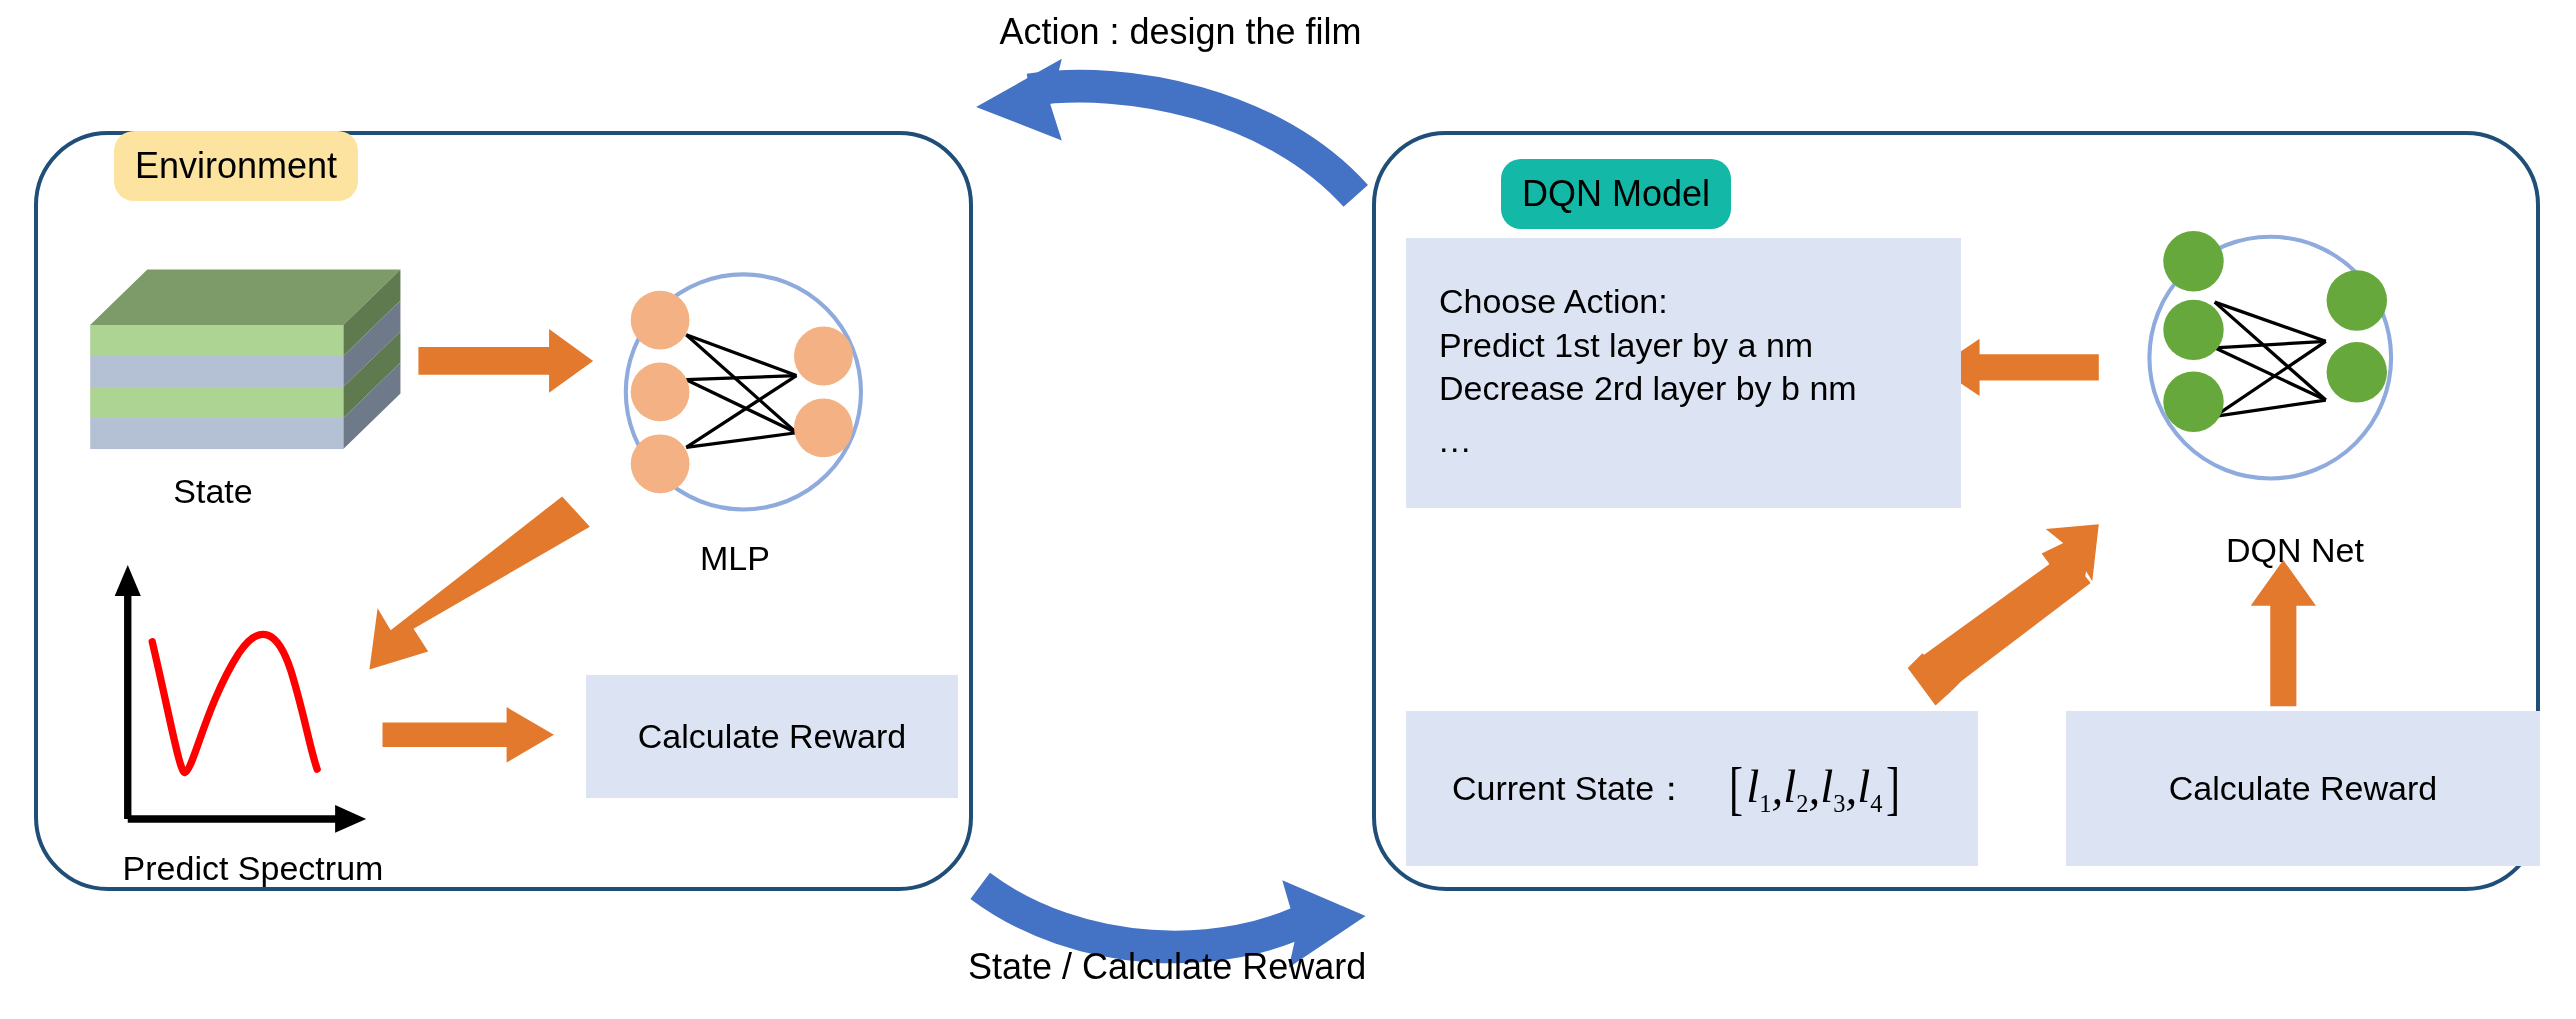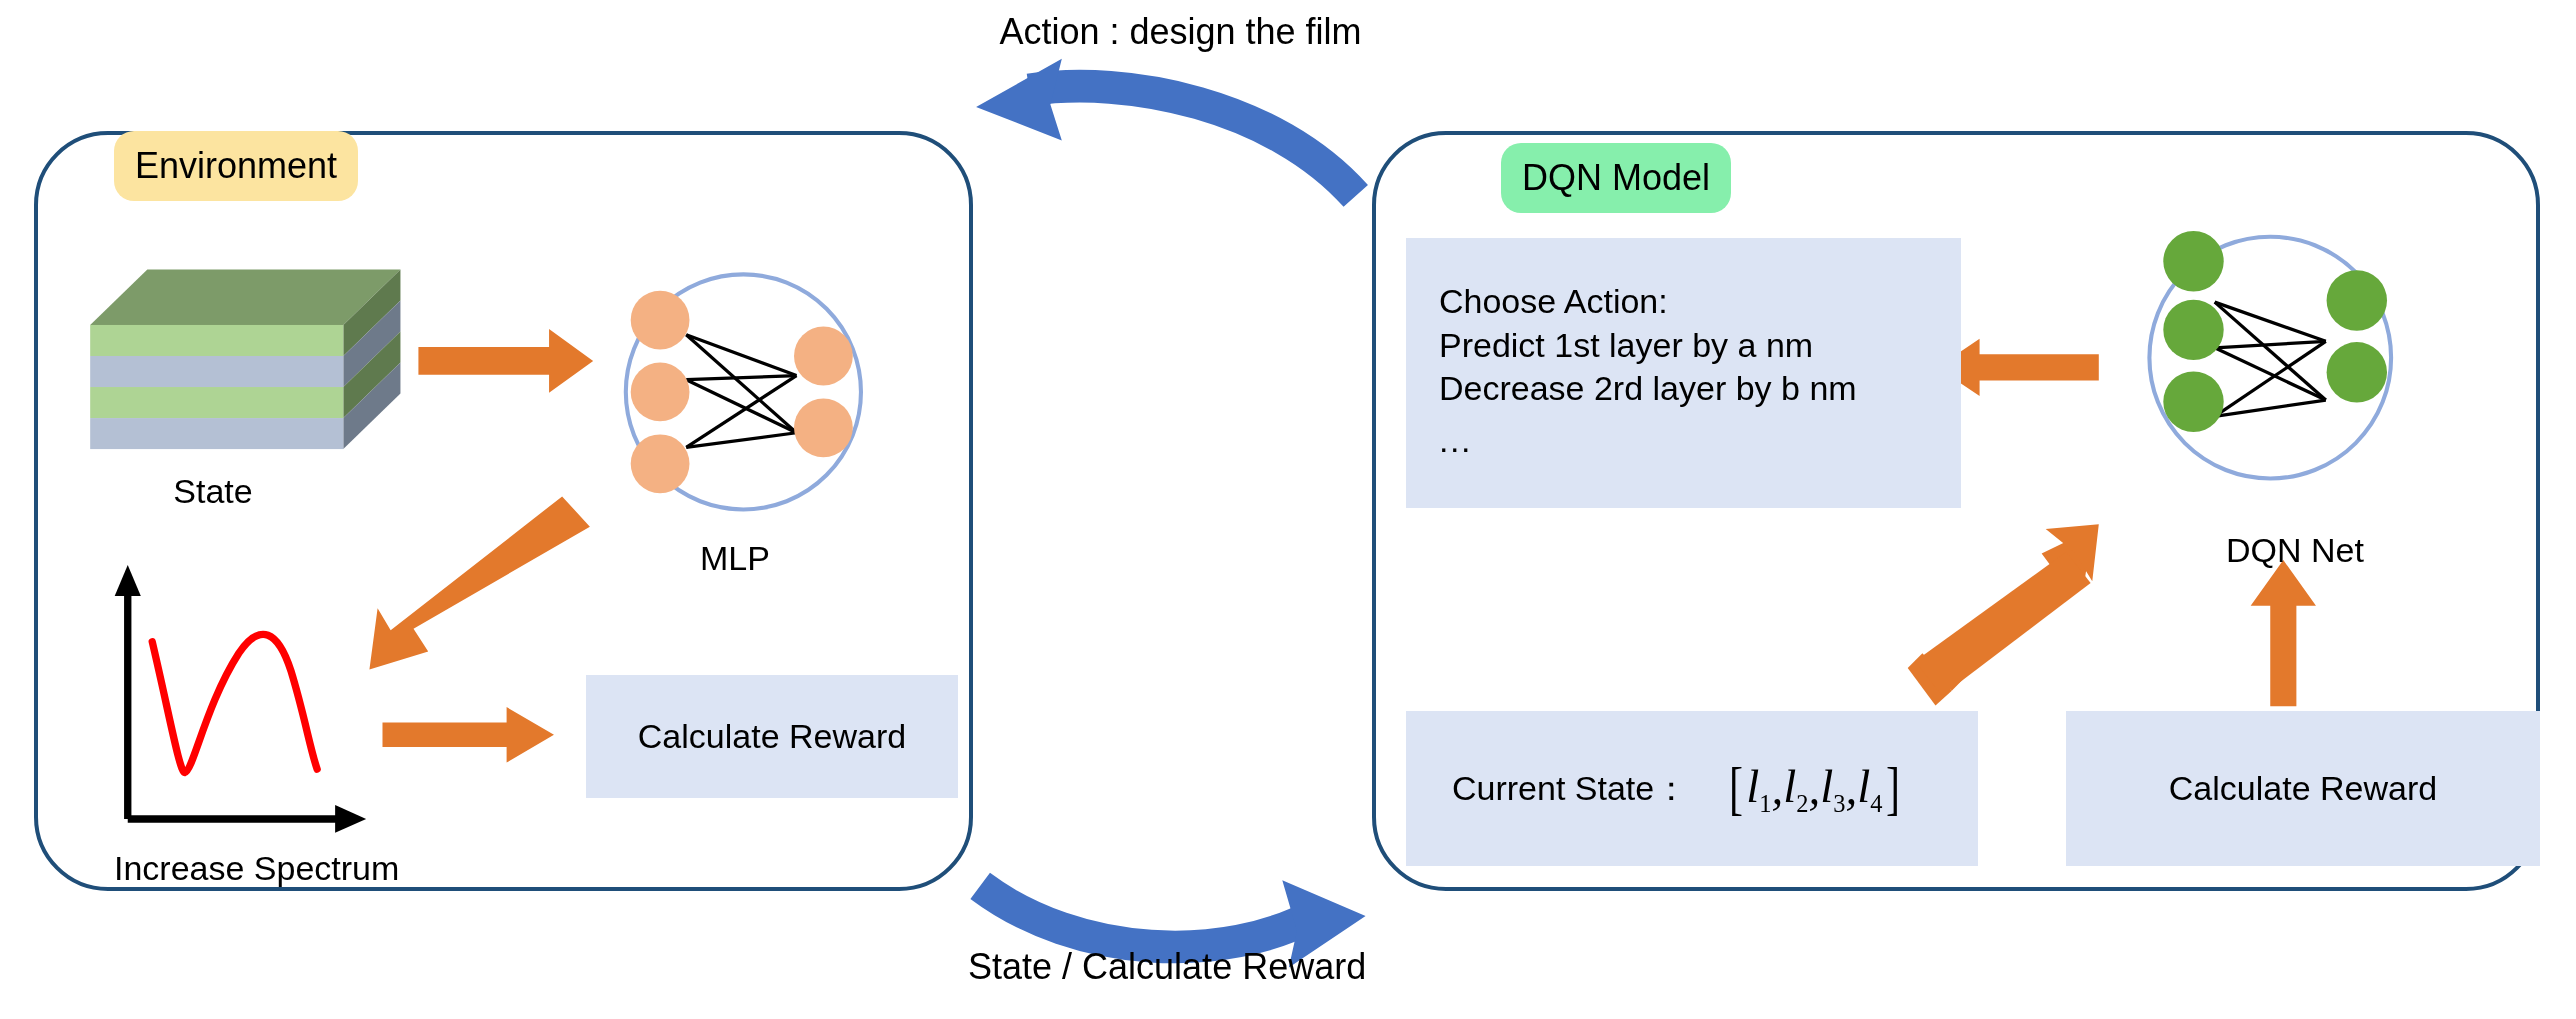--- a/index.html
+++ b/index.html
@@ -26,21 +26,21 @@
     position:absolute;
     display:flex;align-items:center;justify-content:center;
     border-radius:20px;
     font-size:36px;
     line-height:1;
     white-space:nowrap;
     padding:0 21px;
     box-sizing:border-box;
   }
   #env-pill{left:114px; top:131px; height:70px; background:#FCE4A0;}
-  #dqn-pill{left:1501px;top:143px; height:70px; background:#86efac;}
+  #dqn-pill{left:1501px;top:159px; height:70px; background:#14b8a6;}
 
   
   .infobox{
     position:absolute;
     background:#DCE4F4;
     display:flex;
     box-sizing:border-box;
   }
   #calc-reward-left{
     left:586px;top:675px;width:372px;height:123px;
@@ -222,21 +222,21 @@
   <div class="panel" id="dqn-panel"></div>
 
   <div class="pill" id="env-pill">Environment</div>
 
   <div class="pill" id="dqn-pill">DQN Model</div>
 
   <div class="caption" id="state-caption">State</div>
 
   <div class="caption" id="mlp-caption">MLP</div>
 
-  <div class="caption" id="spectrum-caption">Increase Spectrum</div>
+  <div class="caption" id="spectrum-caption">Predict Spectrum</div>
 
   <div class="infobox" id="calc-reward-left">
     <span>Calculate Reward</span>
   </div>
 
   <div class="infobox" id="choose-action-box">
     <span class="line">Choose Action:</span>
     <span class="line">Predict 1st layer by a nm</span>
     <span class="line">Decrease 2rd layer by b nm</span>
     <span class="line dots">...</span>

